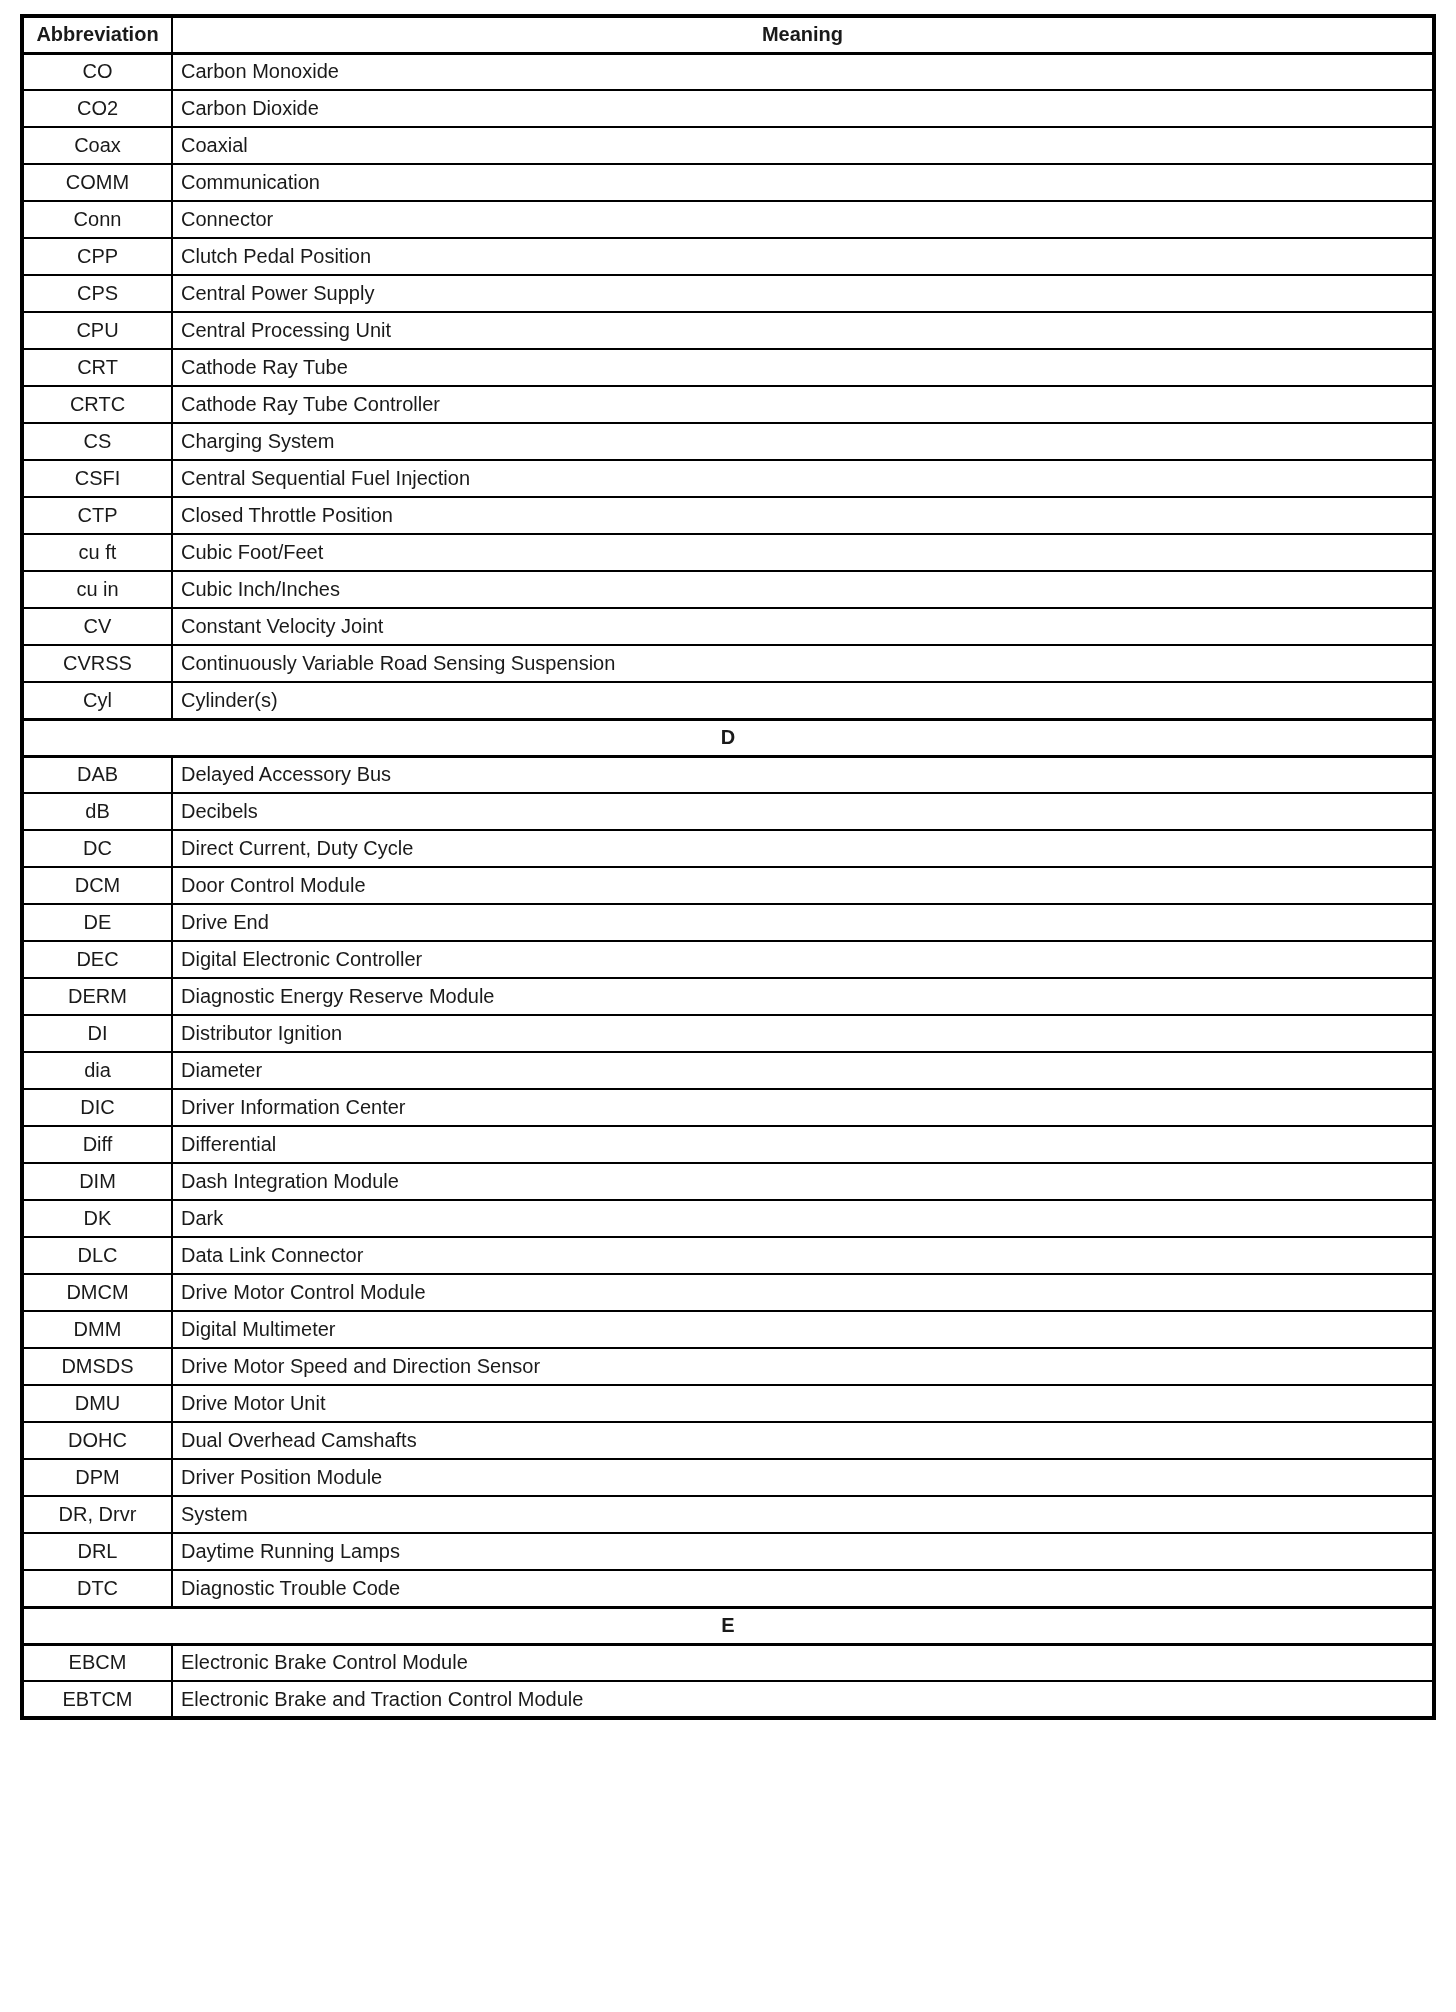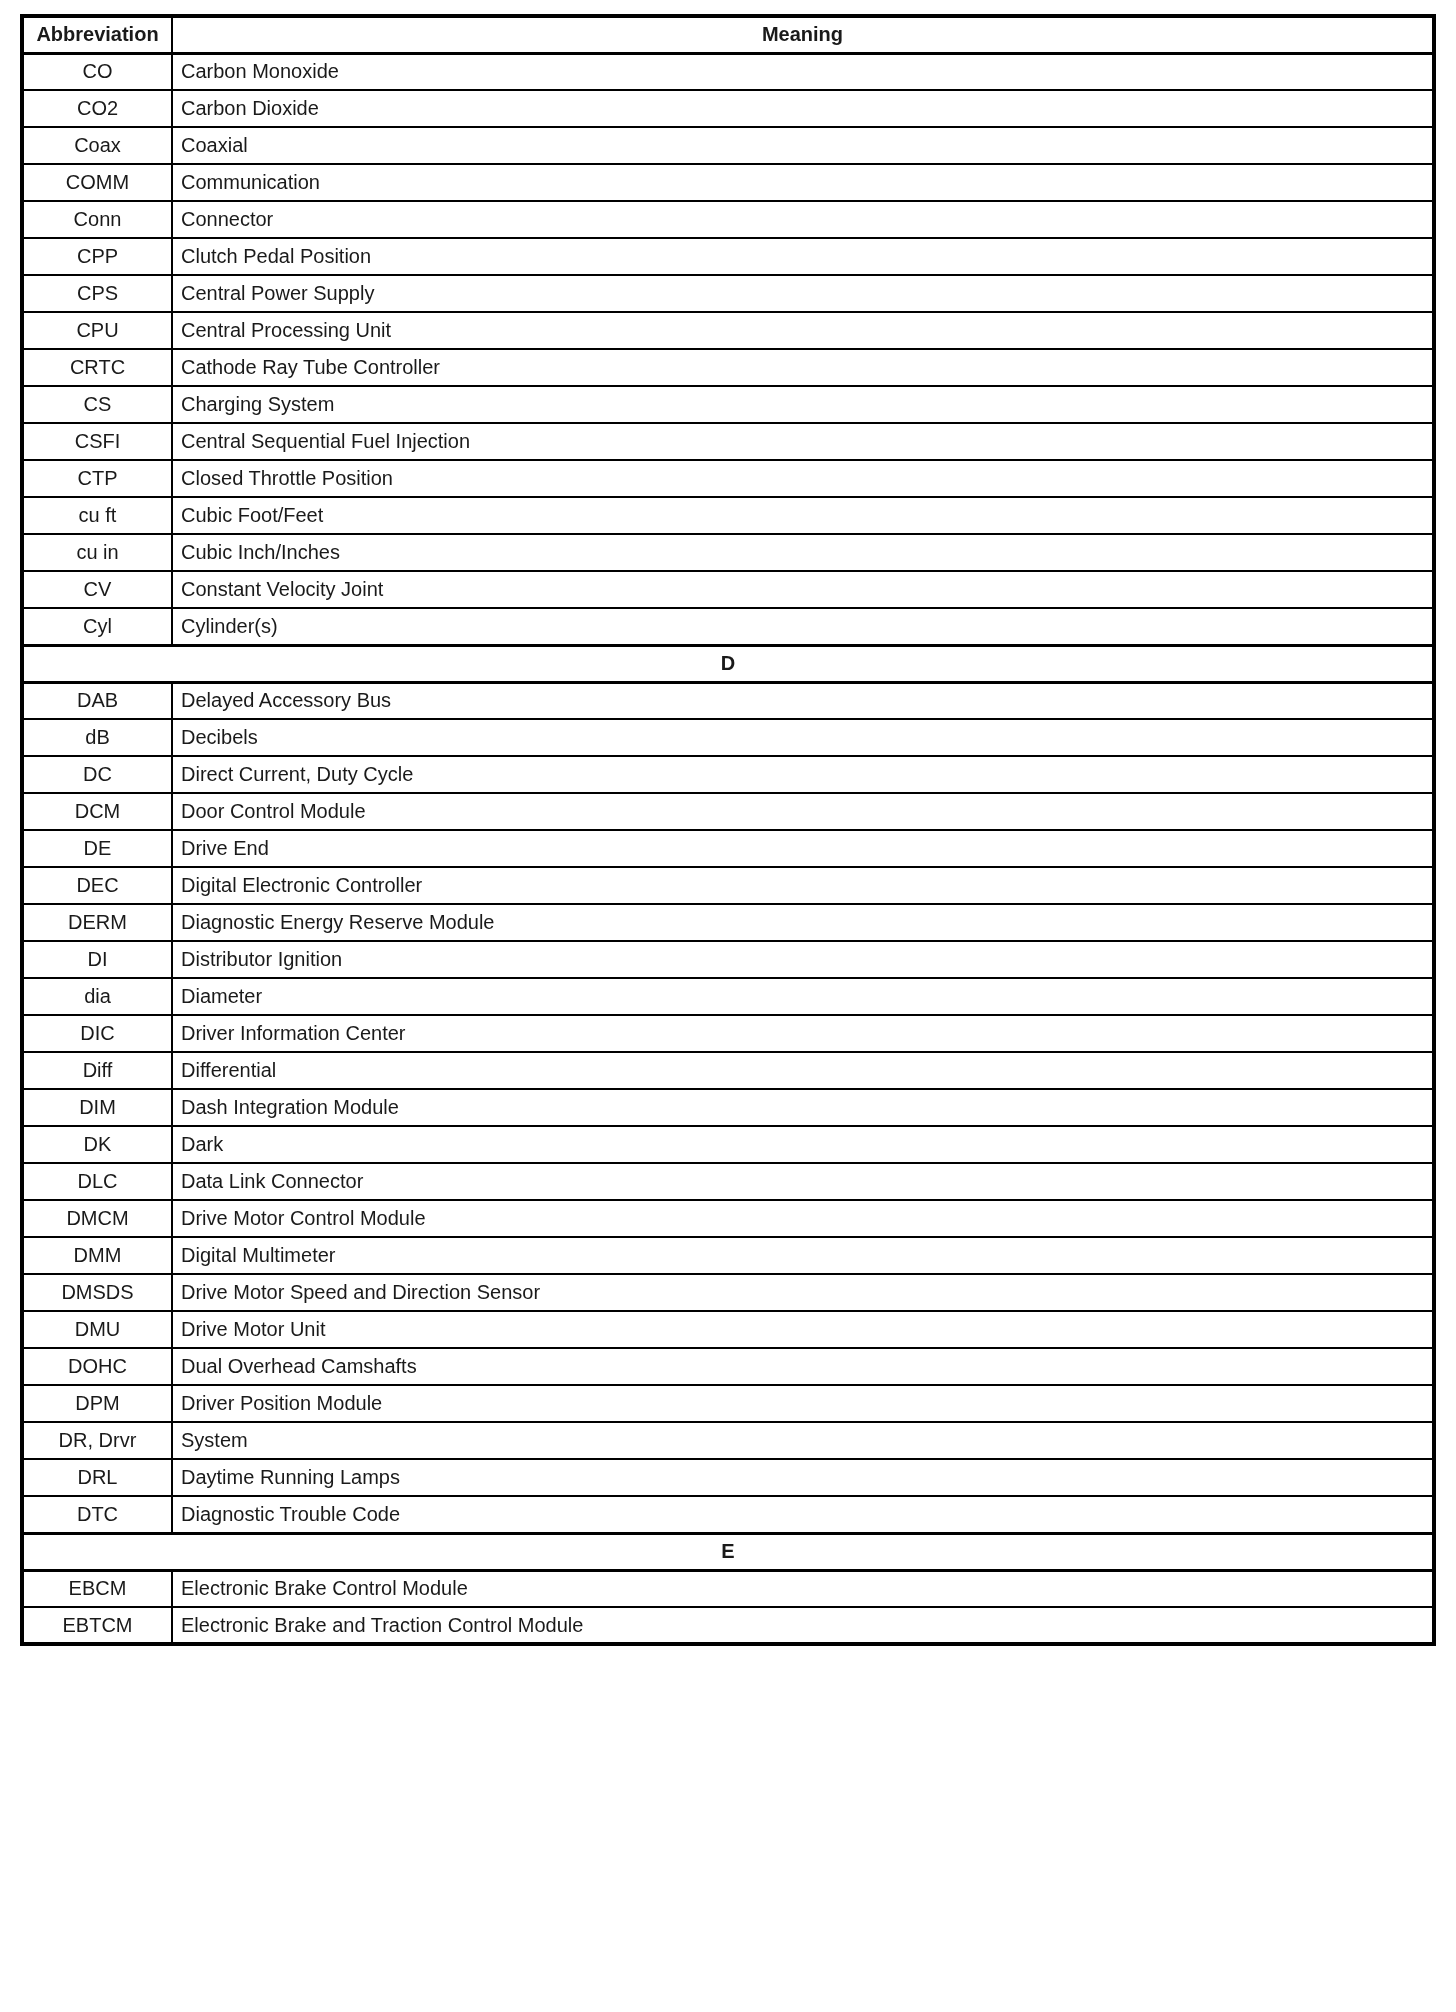--- a/index.html
+++ b/index.html
@@ -95,20 +95,24 @@
         </tr>
         <tr>
           <td class="abbr">CPS</td>
           <td class="meaning">Central Power Supply</td>
         </tr>
         <tr>
           <td class="abbr">CPU</td>
           <td class="meaning">Central Processing Unit</td>
         </tr>
         <tr>
+          <td class="abbr">CRT</td>
+          <td class="meaning">Cathode Ray Tube</td>
+        </tr>
+        <tr>
           <td class="abbr">CRTC</td>
           <td class="meaning">Cathode Ray Tube Controller</td>
         </tr>
         <tr>
           <td class="abbr">CS</td>
           <td class="meaning">Charging System</td>
         </tr>
         <tr>
           <td class="abbr">CSFI</td>
           <td class="meaning">Central Sequential Fuel Injection</td>
@@ -121,20 +125,24 @@
           <td class="abbr">cu ft</td>
           <td class="meaning">Cubic Foot/Feet</td>
         </tr>
         <tr>
           <td class="abbr">cu in</td>
           <td class="meaning">Cubic Inch/Inches</td>
         </tr>
         <tr>
           <td class="abbr">CV</td>
           <td class="meaning">Constant Velocity Joint</td>
+        </tr>
+        <tr>
+          <td class="abbr">CVRSS</td>
+          <td class="meaning">Continuously Variable Road Sensing Suspension</td>
         </tr>
         <tr>
           <td class="abbr">Cyl</td>
           <td class="meaning">Cylinder(s)</td>
         </tr>
         <tr class="section-row">
           <td colspan="2">D</td>
         </tr>
         <tr>
           <td class="abbr">DAB</td>

